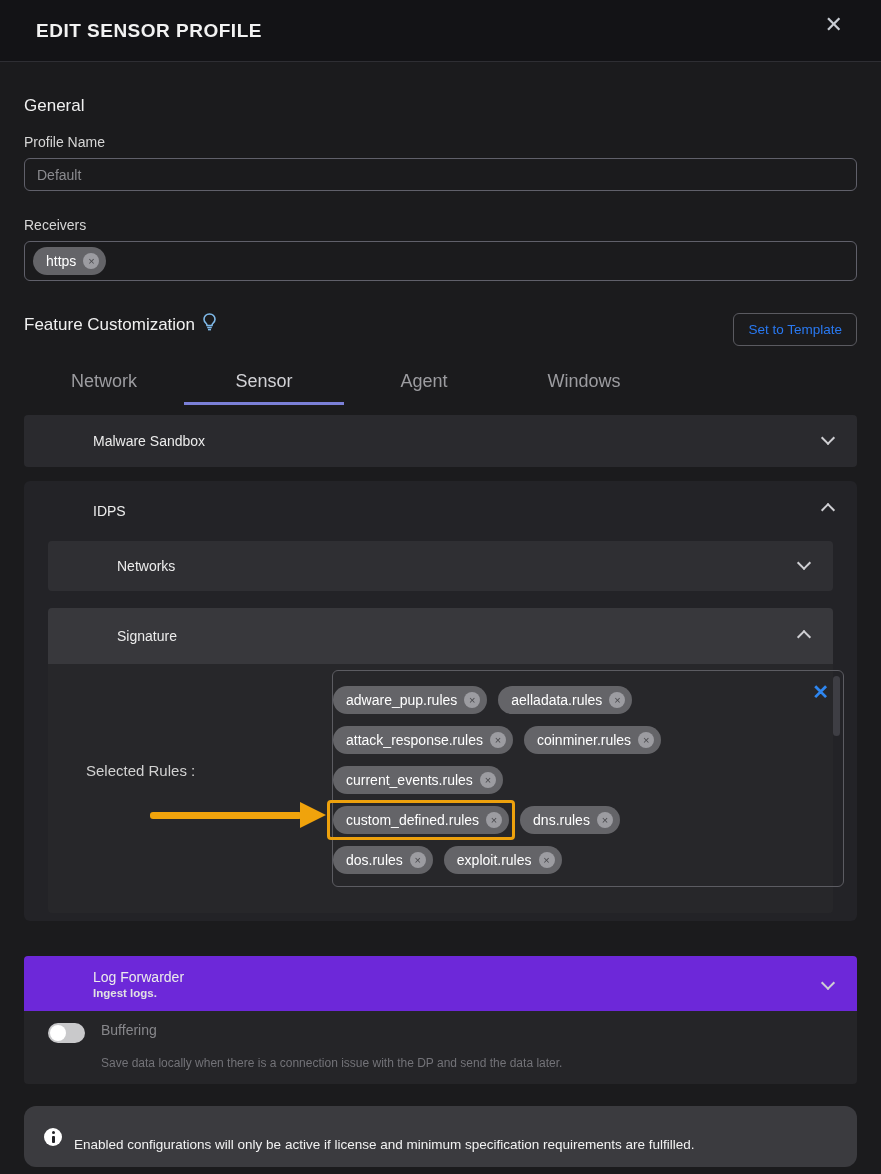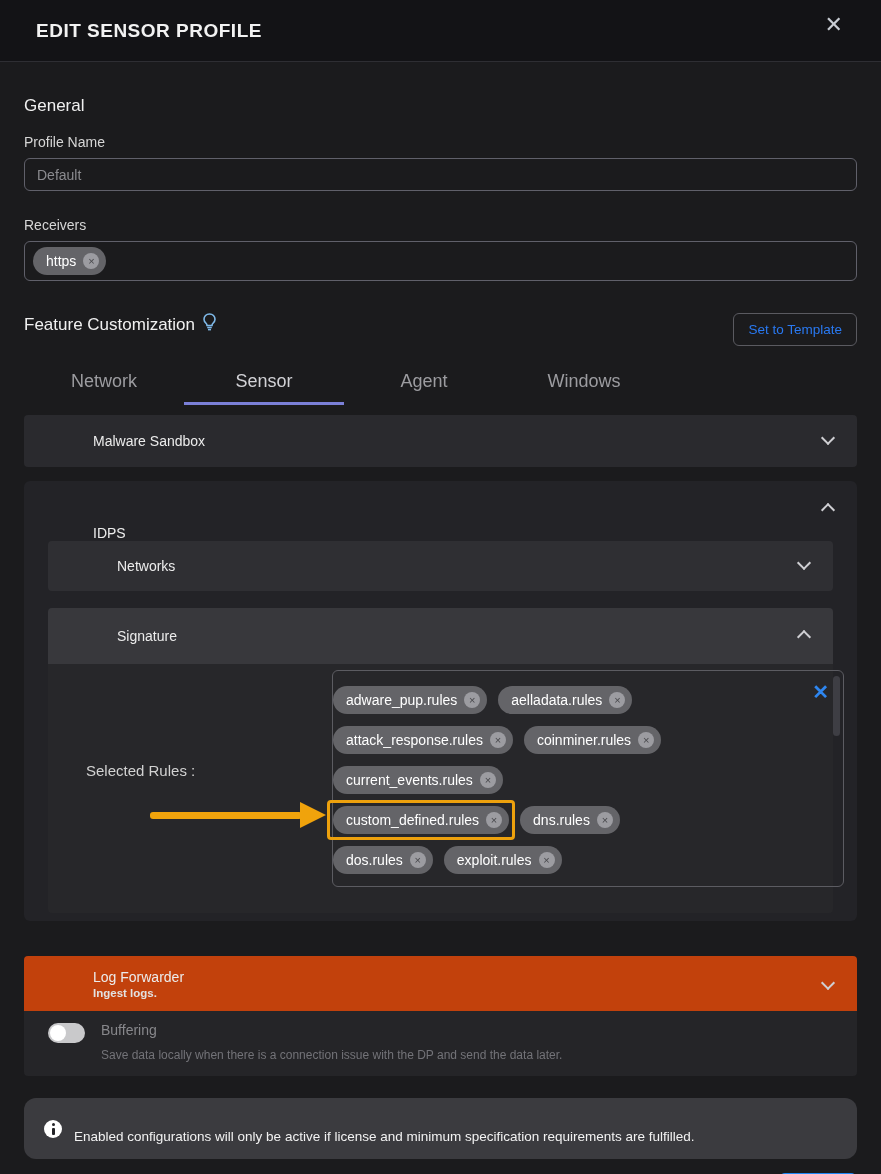--- a/index.html
+++ b/index.html
@@ -65,21 +65,21 @@
     background:#2a2a2e; border-radius:4px; height:52px; display:flex;
     align-items:center; padding:0 22px 0 69px; position:relative; cursor:pointer;
   }
   .acc-title { font-size:14px; font-weight:500; color:#ececec; }
   .chev { width:10px; height:10px; border-right:2px solid #cfcfd3; border-bottom:2px solid #cfcfd3;
           position:absolute; right:24px; }
   .chev.down { transform:rotate(45deg); top:18px; }
   .chev.up   { transform:rotate(-135deg); top:24px; }
   .malware-bar { margin-top:10px; }
   .idps-card { margin-top:14px; background:#232327; border-radius:6px; padding-bottom:8px; }
-  .idps-header { height:60px; display:flex; align-items:flex-end; padding:0 22px 0 69px; position:relative; cursor:pointer; }
+  .idps-header { height:60px; display:flex; align-items:center; padding:0 22px 0 69px; position:relative; cursor:pointer; }
   .nested-bar {
     margin:0 24px; background:#2f2f33; border-radius:4px; height:50px;
     display:flex; align-items:center; padding:0 22px 0 69px; position:relative; cursor:pointer;
   }
   .nested-bar .chev.down { top:17px; }
   .sig-wrap { margin:17px 24px 0 24px; }
   .sig-header {
     background:#38383c; border-radius:4px 4px 0 0; height:56px; display:flex;
     align-items:center; padding:0 22px 0 69px; position:relative; cursor:pointer;
   }
@@ -100,34 +100,34 @@
   }
   .rules-row { display:flex; gap:11px; height:40px; align-items:center; }
   .hl-wrap { border:3px solid #eda10d; border-radius:4px; padding:3px; margin:-6px; display:inline-flex; }
   .clear-x {
     position:absolute; top:11px; right:14px; background:none; border:none;
     color:#2e86f0; font-size:20px; font-weight:bold; cursor:pointer; line-height:1;
   }
   .scroll-thumb { position:absolute; right:3px; top:5px; width:7px; height:60px; background:#3e3e44; border-radius:4px; }
   
   .logfwd-bar {
-    margin-top:35px; background:#c2410c; border-radius:4px 4px 0 0; height:55px;
+    margin-top:35px; background:#6d28d9; border-radius:4px 4px 0 0; height:55px;
     display:flex; flex-direction:column; justify-content:center; padding:0 4px 0 69px;
     position:relative; cursor:pointer;
   }
   .logfwd-bar .chev.down { top:22px; }
   .logfwd-sub { font-size:11.5px; font-weight:bold; color:#e2e2e2; margin-top:2px; }
   .buffering-row {
     background:#252528; border-radius:0 0 4px 4px; padding:11px 22px 14px 24px;
     display:flex; align-items:flex-start; gap:10px;
   }
   .toggle { width:37px; height:20px; border-radius:10px; background:#c9c9cb; position:relative;
             flex:0 0 auto; margin-top:1px; cursor:pointer; border:none; }
   .toggle .knob { position:absolute; left:2px; top:2px; width:16px; height:16px; border-radius:50%; background:#ffffff; }
-  .buffering-texts { display:flex; flex-direction:column; gap:10px; padding-left:6px; }
+  .buffering-texts { display:flex; flex-direction:column; gap:18px; padding-left:6px; }
   .buffering-label { font-size:14px; color:#87878b; }
   .buffering-desc { font-size:12px; color:#737378; }
   
   .info-banner {
     margin-top:22px; background:#3b3b3f; border-radius:12px; padding:15px 20px;
     display:flex; align-items:center; gap:12px;
   }
   .info-icon { width:18px; height:18px; border-radius:50%; background:#ffffff; position:relative; flex:0 0 auto; }
   .info-icon::before { content:""; position:absolute; left:8px; top:3px; width:3px; height:3px; background:#232327; border-radius:50%; }
   .info-icon::after  { content:""; position:absolute; left:8px; top:8px; width:3px; height:7px; background:#232327; border-radius:1px; }

